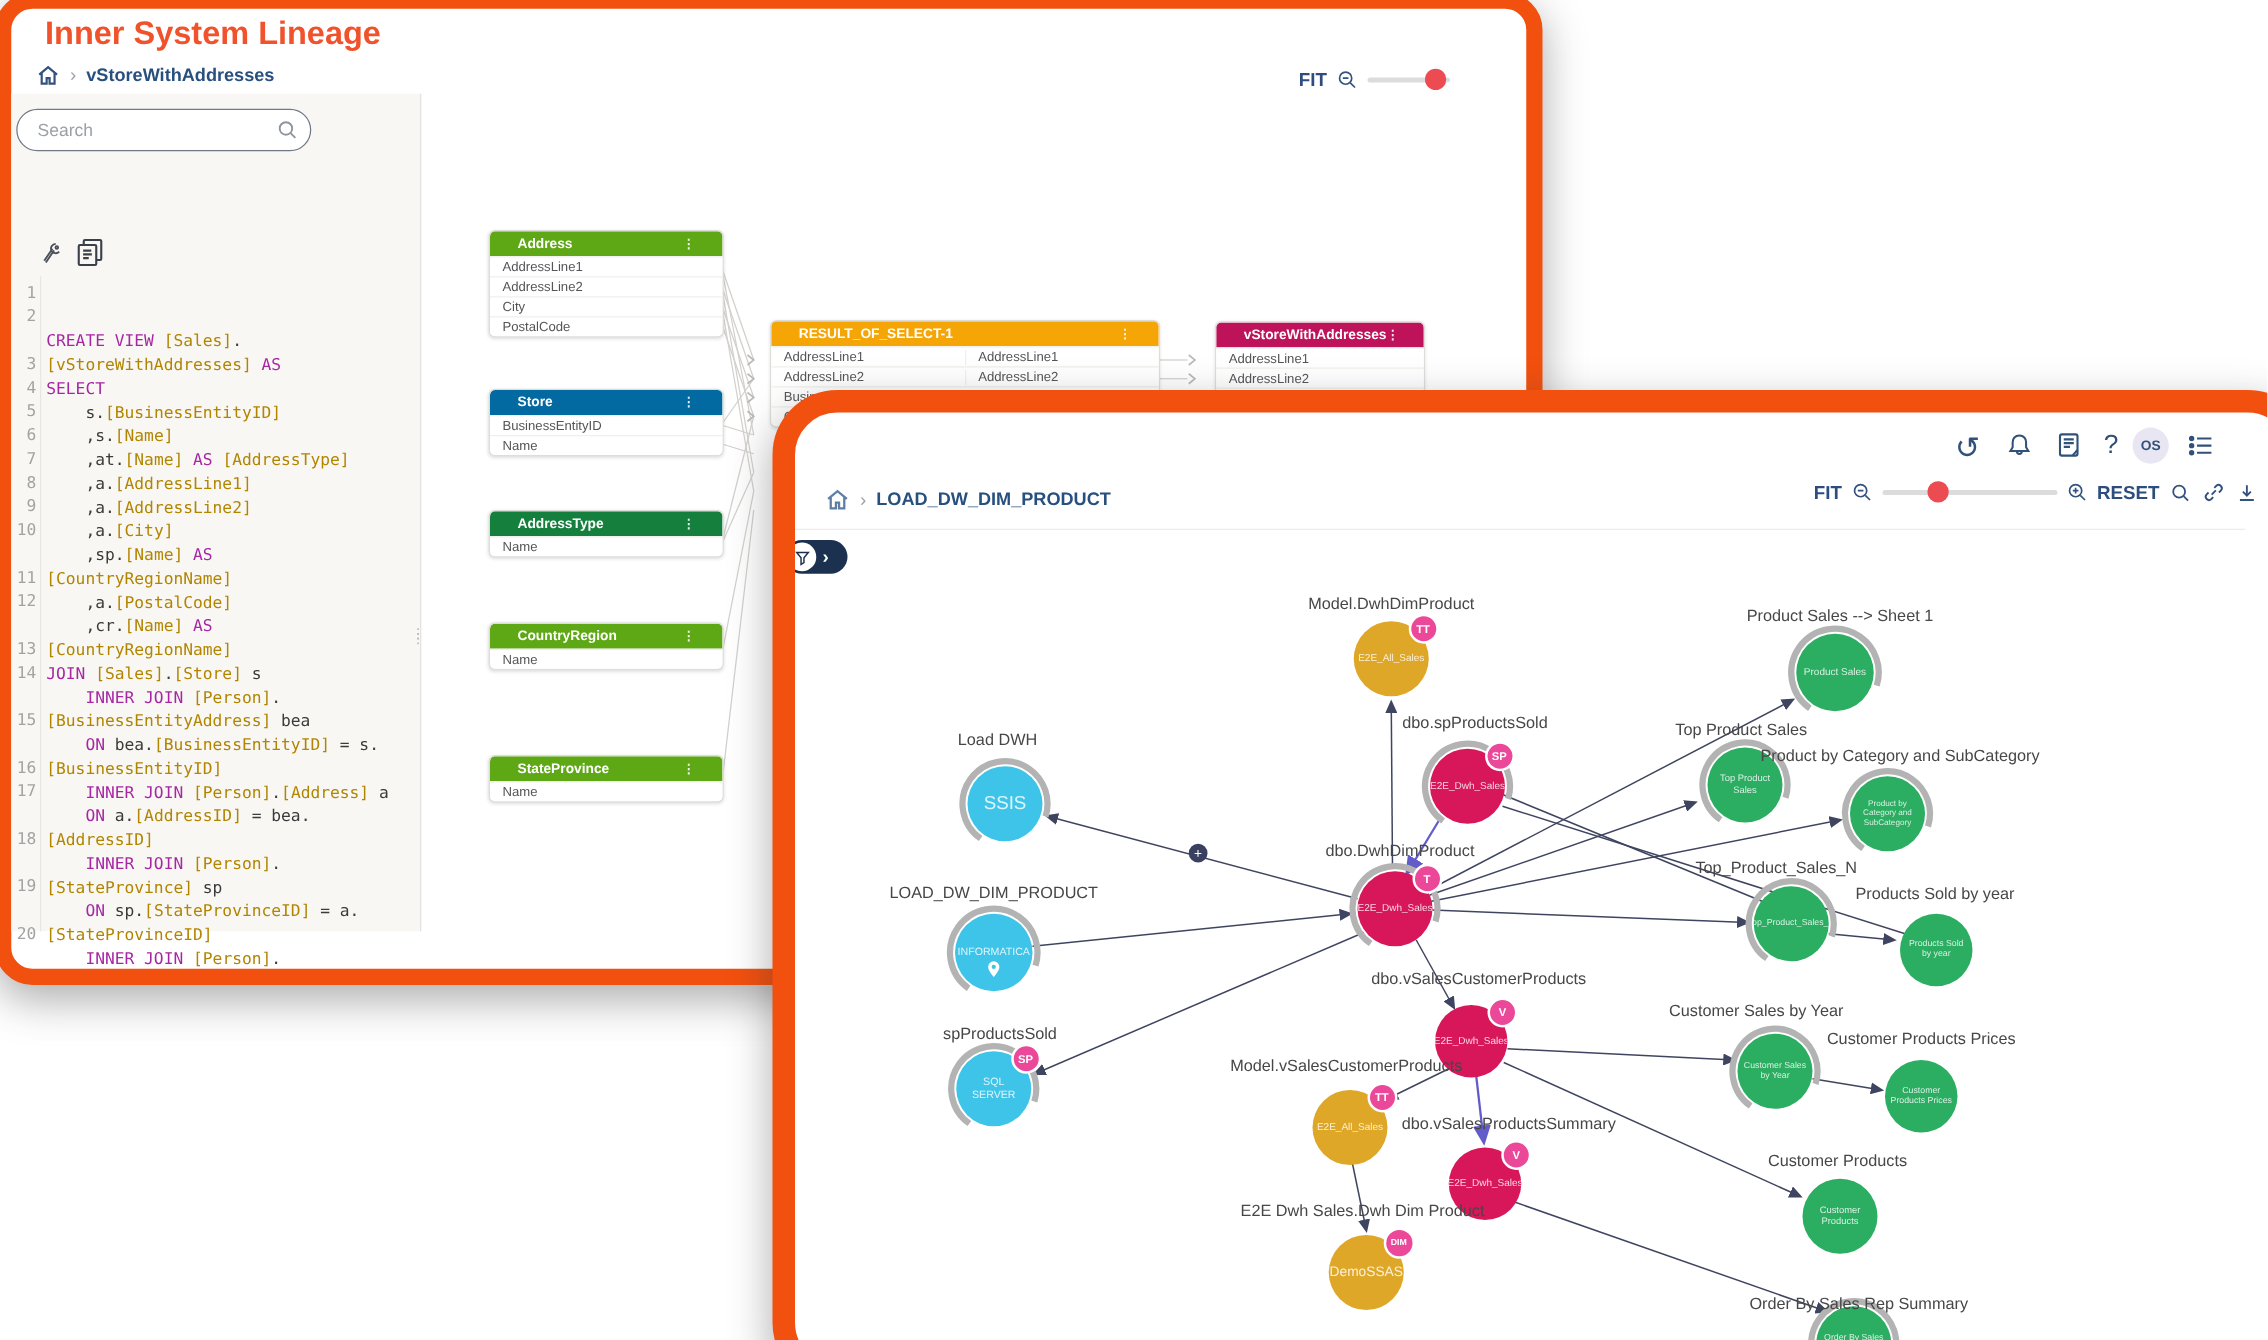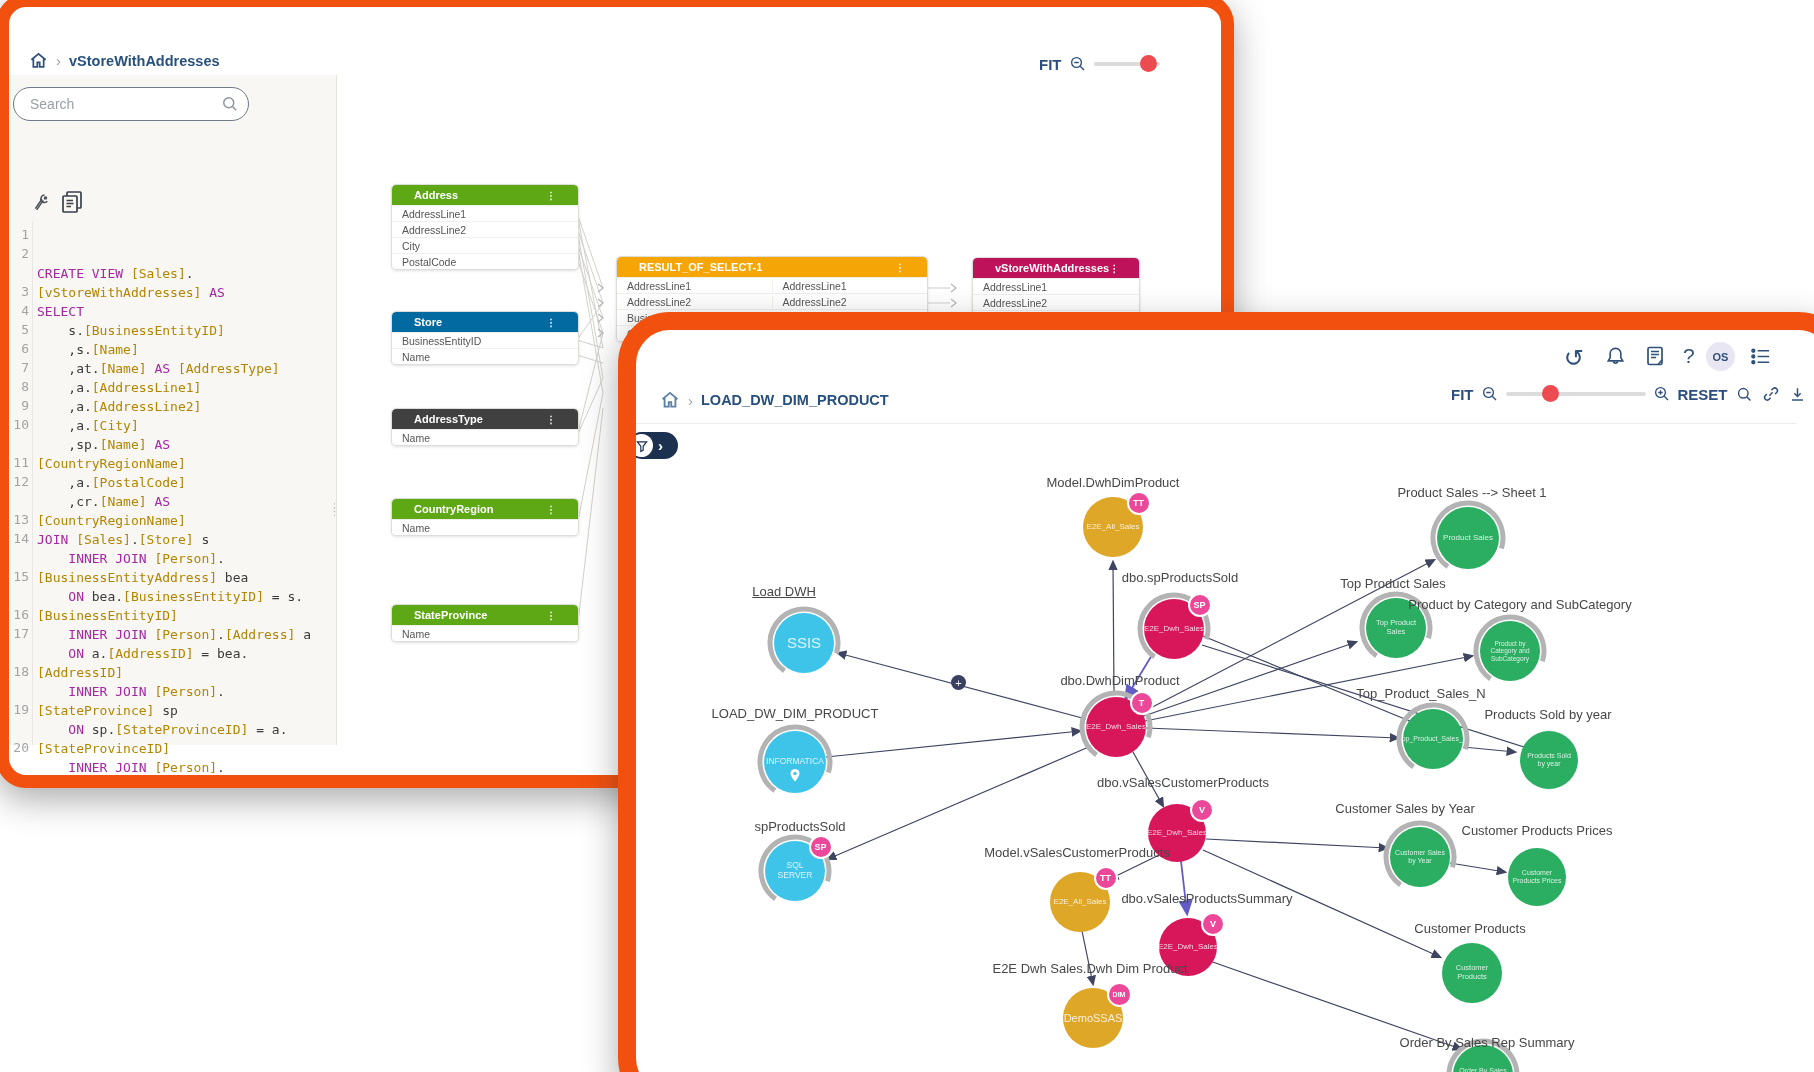--- a/index.html
+++ b/index.html
@@ -61,20 +61,21 @@
             display:flex;align-items:center;justify-content:center;z-index:2;}
   .pin{position:absolute;z-index:3;}
 </style>
 </head>
 <body>
 
 <div id="canvas">
 
   <div class="window" id="win1">
     <div class="win-inner">
+      <div class="page-title" style="left:27px;top:4px;">Inner System Lineage</div>
 
       <div class="crumb-row" style="left:20px;top:44px;">
         <span class="hicon" style="position:static;">
           <svg width="19" height="19" viewBox="0 0 24 24" fill="none" stroke="#33517E" stroke-width="2.2">
               <path d="M3 11 L12 3.5 L21 11 M5.5 9.5 V20 h5 v-5.5 h3 V20 h5 V9.5"></path>
             </svg>
         </span>
         <span class="crumb-sep">›</span>
         <span class="crumb-label">vStoreWithAddresses</span>
       </div>
@@ -202,21 +203,21 @@
               <span class="dots">⋮</span>
             </div>
             <div class="trow">
               <div class="cell">BusinessEntityID</div>
             </div>
             <div class="trow">
               <div class="cell">Name</div>
             </div>
           </div>
           <div class="tbl" style="left: 382px; top: 401px; width: 186px;">
-            <div class="tbl-head" style="background: #404040; gap: 11px;">
+            <div class="tbl-head" style="background: #15803d; gap: 11px;">
               <span>AddressType</span>
               <span class="dots">⋮</span>
             </div>
             <div class="trow">
               <div class="cell">Name</div>
             </div>
           </div>
           <div class="tbl" style="left: 382px; top: 491px; width: 186px;">
             <div class="tbl-head" style="background: rgb(93, 168, 20);">
               <span>CountryRegion</span>
@@ -410,21 +411,21 @@
           <circle cx="760" cy="204" r="34" fill="none" stroke="#B3B3B3" stroke-width="5" stroke-dasharray="149.53981031087415 64.08849013323179" transform="rotate(125 760 204)"></circle>
           <circle cx="874" cy="227" r="34" fill="none" stroke="#B3B3B3" stroke-width="5" stroke-dasharray="149.53981031087415 64.08849013323179" transform="rotate(125 874 227)"></circle>
           <circle cx="797" cy="315" r="34" fill="none" stroke="#B3B3B3" stroke-width="5" stroke-dasharray="149.53981031087415 64.08849013323179" transform="rotate(125 797 315)"></circle>
           <circle cx="784" cy="433" r="34" fill="none" stroke="#B3B3B3" stroke-width="5" stroke-dasharray="149.53981031087415 64.08849013323179" transform="rotate(125 784 433)"></circle>
           <circle cx="847" cy="651" r="34" fill="none" stroke="#B3B3B3" stroke-width="5" stroke-dasharray="149.53981031087415 64.08849013323179" transform="rotate(125 847 651)"></circle>
         </svg>
       <div id="graph2">
           <div class="node" style="left: 138px; top: 283px; width: 60px; height: 60px; background: rgb(63, 196, 233); font-size: 15px;">
             <span>SSIS</span>
           </div>
-          <div class="nlabel" style="left: 148px; top: 254px; text-decoration: underline;">Load DWH</div>
+          <div class="nlabel" style="left: 162px; top: 254px;">Load DWH</div>
           <div class="node" style="left: 128px; top: 401px; width: 62px; height: 62px; background: rgb(63, 196, 233); font-size: 8.5px;">
             <span>INFORMATICA</span>
           </div>
           <span class="pin" style="left: 153px; top: 438px;"><svg width="12" height="15" viewBox="0 0 24 28" fill="#fff">
               <path d="M12 1 a9 9 0 0 1 9 9 c0 6-9 16-9 16 s-9-10-9-16 a9 9 0 0 1 9-9 z"></path>
               <circle cx="12" cy="10" r="3.4" fill="#3FC4E9"></circle>
             </svg></span>
           <div class="nlabel" style="left: 159px; top: 376px;">LOAD_DW_DIM_PRODUCT</div>
           <div class="node" style="left: 129px; top: 511px; width: 60px; height: 60px; background: rgb(63, 196, 233); font-size: 8.5px;">
             <span>SQL SERVER</span>

